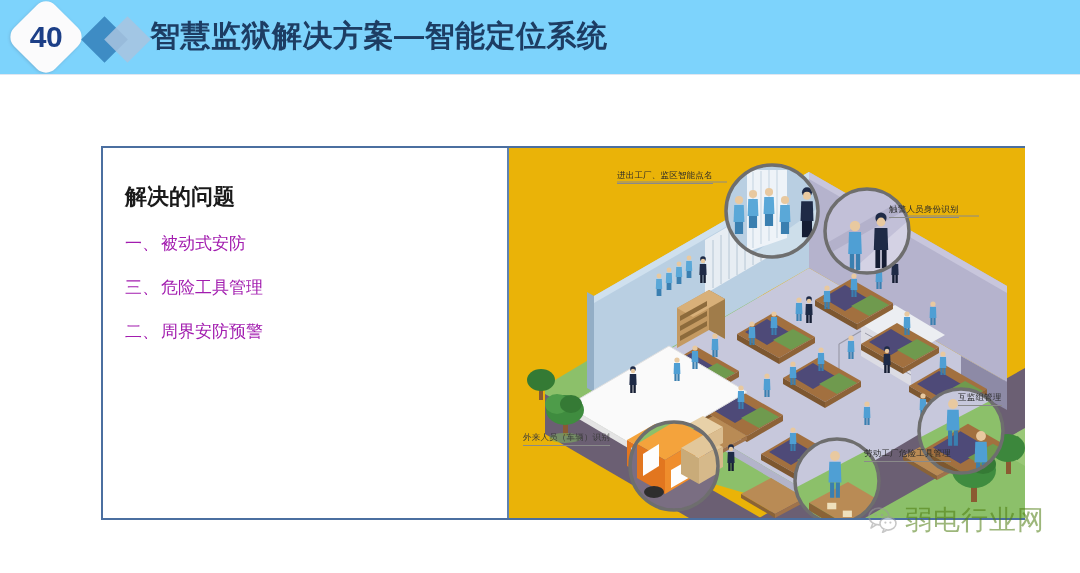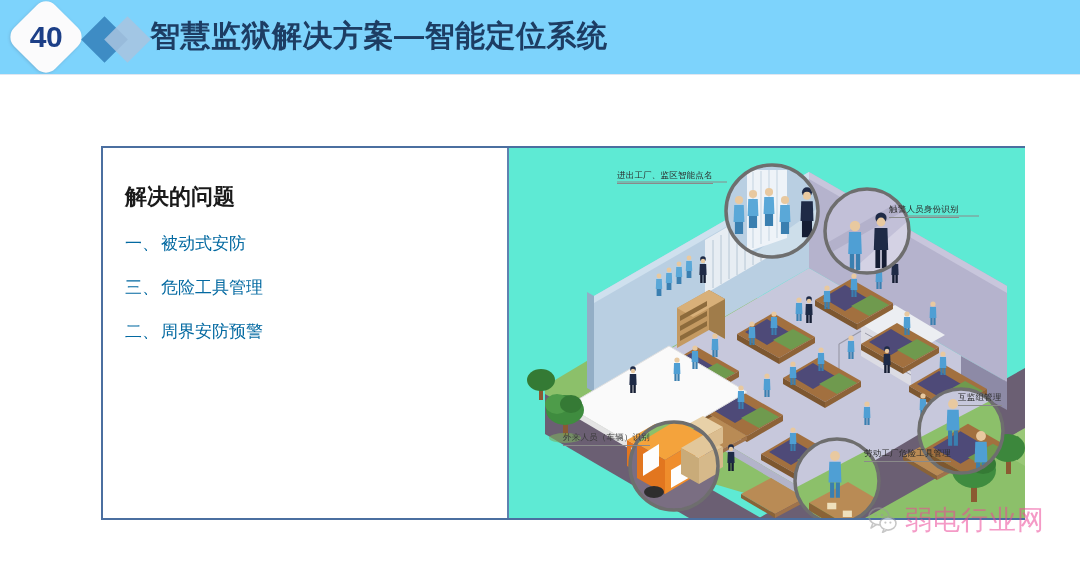--- a/index.html
+++ b/index.html
@@ -53,53 +53,53 @@
   
   #left-panel{
     position:absolute;left:0;top:0;width:404px;height:100%;
     box-sizing:border-box;padding:34px 12px 0 22px;
   }
   #problems-title{
     font-size:22px;font-weight:bold;color:#1a1a1a;
     margin:0 0 20px 0;font-family:"Liberation Serif","DejaVu Serif",serif;
   }
   .problem-item{
-    font-size:17px;color:#0369a1;margin:0 0 21px 0;white-space:nowrap;
+    font-size:17px;color:#a21caf;margin:0 0 21px 0;white-space:nowrap;
     font-family:"Liberation Serif","DejaVu Serif",serif;
   }
   .p-num{margin-right:2px;}
 
   
   #right-panel{
     position:absolute;left:406px;top:0;width:516px;height:370px;
-    overflow:hidden;background:#5eead4;text-align:right;
+    overflow:hidden;background:#eab308;text-align:right;
   }
   #illus{position:absolute;left:0;top:0;width:516px;height:370px;}
 
   
   .lbl{
     position:absolute;font-size:8.5px;color:#2b2b2b;white-space:nowrap;
     font-family:"Liberation Sans","DejaVu Sans",sans-serif;
     border-bottom:1px solid #8a8a8a;padding-bottom:1px;
     letter-spacing:.2px;
   }
   #lbl-rollcall{left:108px;top:22px;}
   #lbl-guard{left:380px;top:56px;}
-  #lbl-visitor{left:14px;top:284px;color:#3b3b3b;margin-left:40px;}
+  #lbl-visitor{left:14px;top:284px;color:#3b3b3b;}
   #lbl-mutual{left:449px;top:244px;}
   #lbl-tools{left:355px;top:300px;}
 
   
   #watermark{
     position:absolute;left:868px;top:502px;
     display:flex;align-items:center;gap:7px;
     opacity:.55;
   }
   #wm-text{
-    font-size:27px;color:#ec4899;font-weight:normal;
+    font-size:27px;color:#4d7c0f;font-weight:normal;
     font-family:"Liberation Serif","DejaVu Serif",serif;letter-spacing:1px;
   }
 </style>
 </head>
 <body>
 
 <div id="header">
   <div id="badge"></div>
   <div id="badge-num">40</div>
   <div class="diamond" id="diamond-dark"></div>

